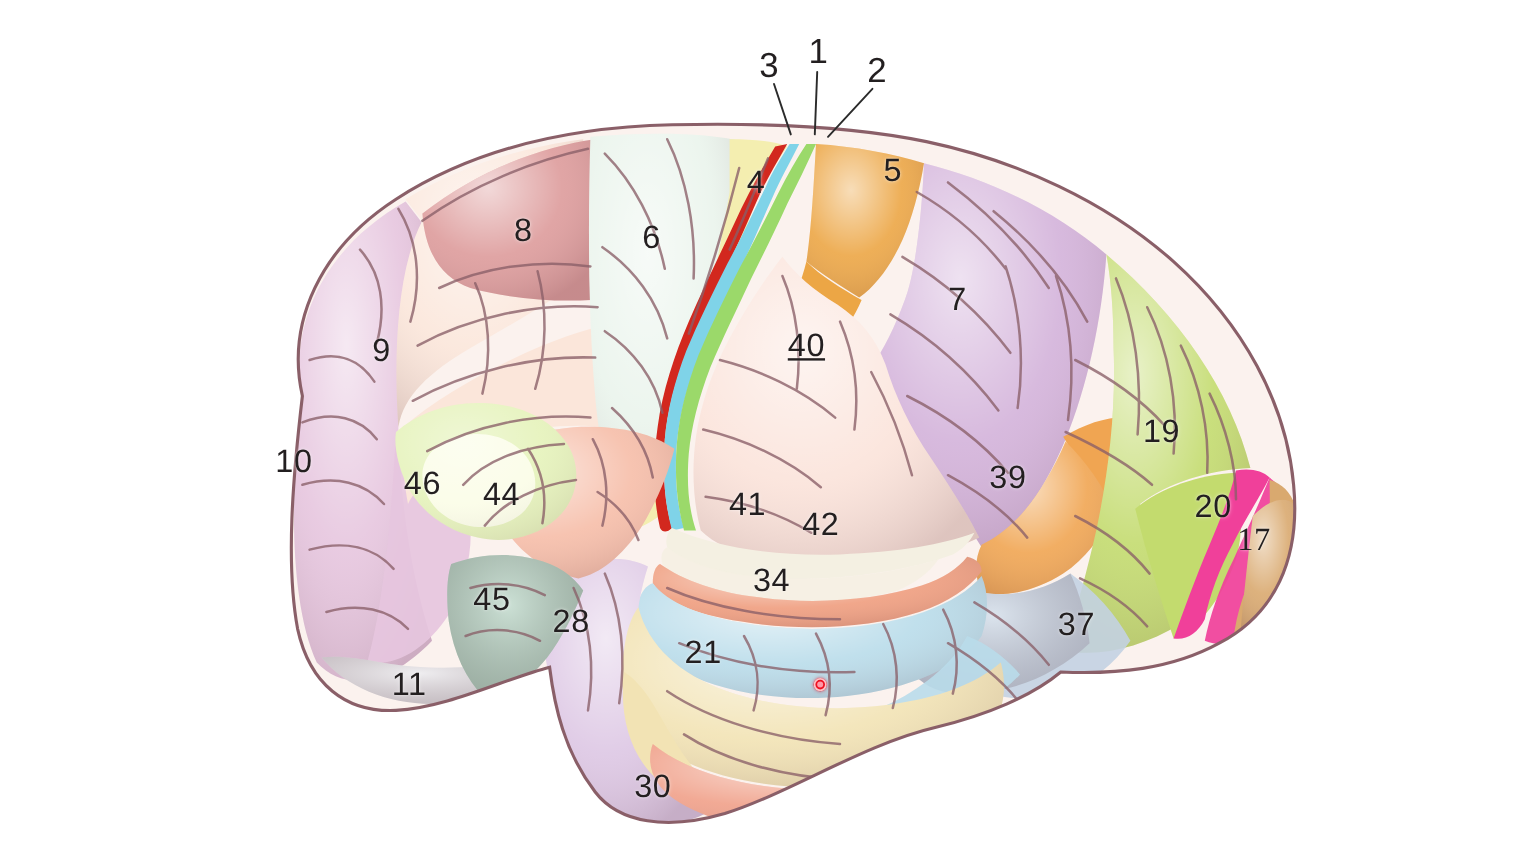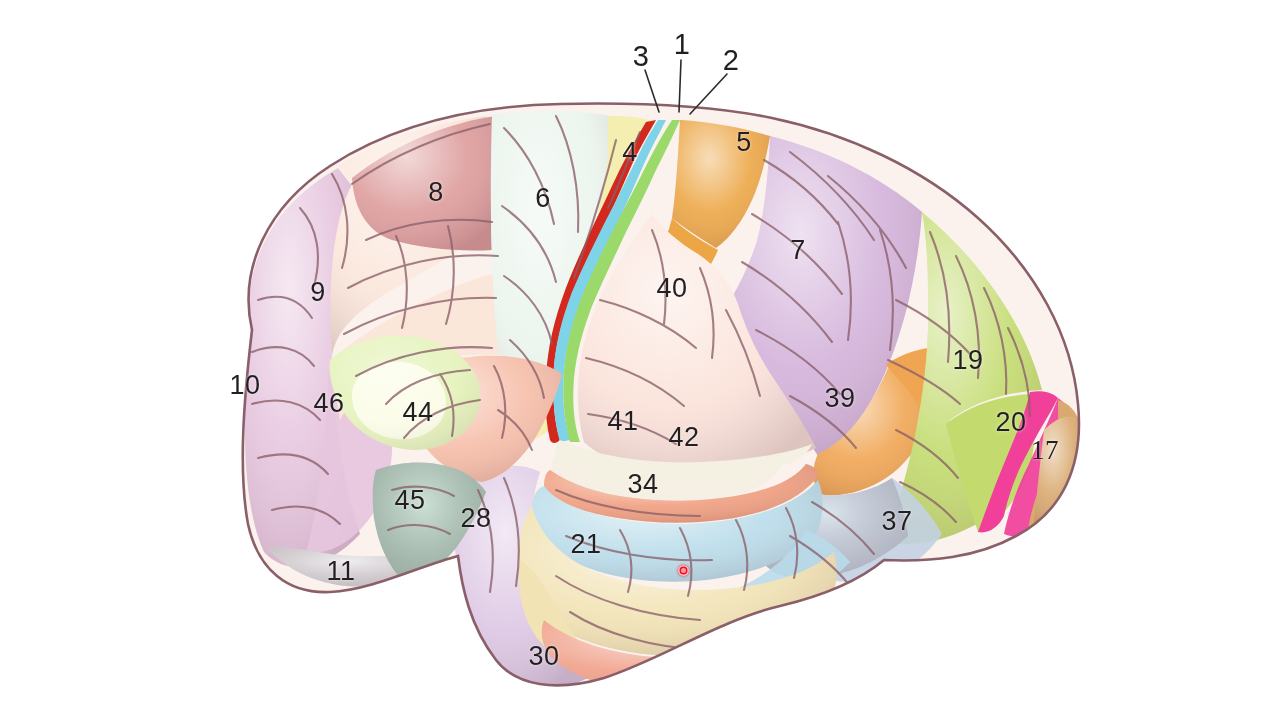--- a/index.html
+++ b/index.html
@@ -278,24 +278,24 @@
   <div id="labels-layer">
       <div class="area-label lead" style="left: 641px; top: 56px;">3</div>
       <div class="area-label lead" style="left: 682px; top: 44px;">1</div>
       <div class="area-label lead" style="left: 731px; top: 60px;">2</div>
       <div class="area-label" style="left: 630px; top: 152px;">4</div>
       <div class="area-label" style="left: 744px; top: 142px;">5</div>
       <div class="area-label" style="left: 436px; top: 192px;">8</div>
       <div class="area-label" style="left: 543px; top: 198px;">6</div>
       <div class="area-label" style="left: 798px; top: 250px;">7</div>
       <div class="area-label" style="left: 318px; top: 292px;">9</div>
-      <div class="area-label" style="left: 672px; top: 288px;">40</div>
+      <div class="area-label" style="left: 672px; top: 288px; text-decoration: underline;">40</div>
       <div class="area-label" style="left: 968px; top: 360px;">19</div>
       <div class="area-label" style="left: 245px; top: 385px;">10</div>
-      <div class="area-label" style="left: 329px; top: 403px; text-align: right;">46</div>
+      <div class="area-label" style="left: 352px; top: 403px; text-align: right;">46</div>
       <div class="area-label" style="left: 418px; top: 412px;">44</div>
       <div class="area-label" style="left: 840px; top: 398px;">39</div>
       <div class="area-label" style="left: 1011px; top: 422px;">20</div>
       <div class="area-label" style="left: 623px; top: 421px;">41</div>
       <div class="area-label" style="left: 684px; top: 437px;">42</div>
       <div class="area-label" style="left: 1045px; top: 450px; font-family: Liberation Serif, serif;">17</div>
       <div class="area-label" style="left: 643px; top: 484px;">34</div>
       <div class="area-label" style="left: 410px; top: 500px;">45</div>
       <div class="area-label" style="left: 476px; top: 518px;">28</div>
       <div class="area-label" style="left: 881px; top: 521px; margin-left: 16px;">37</div>

